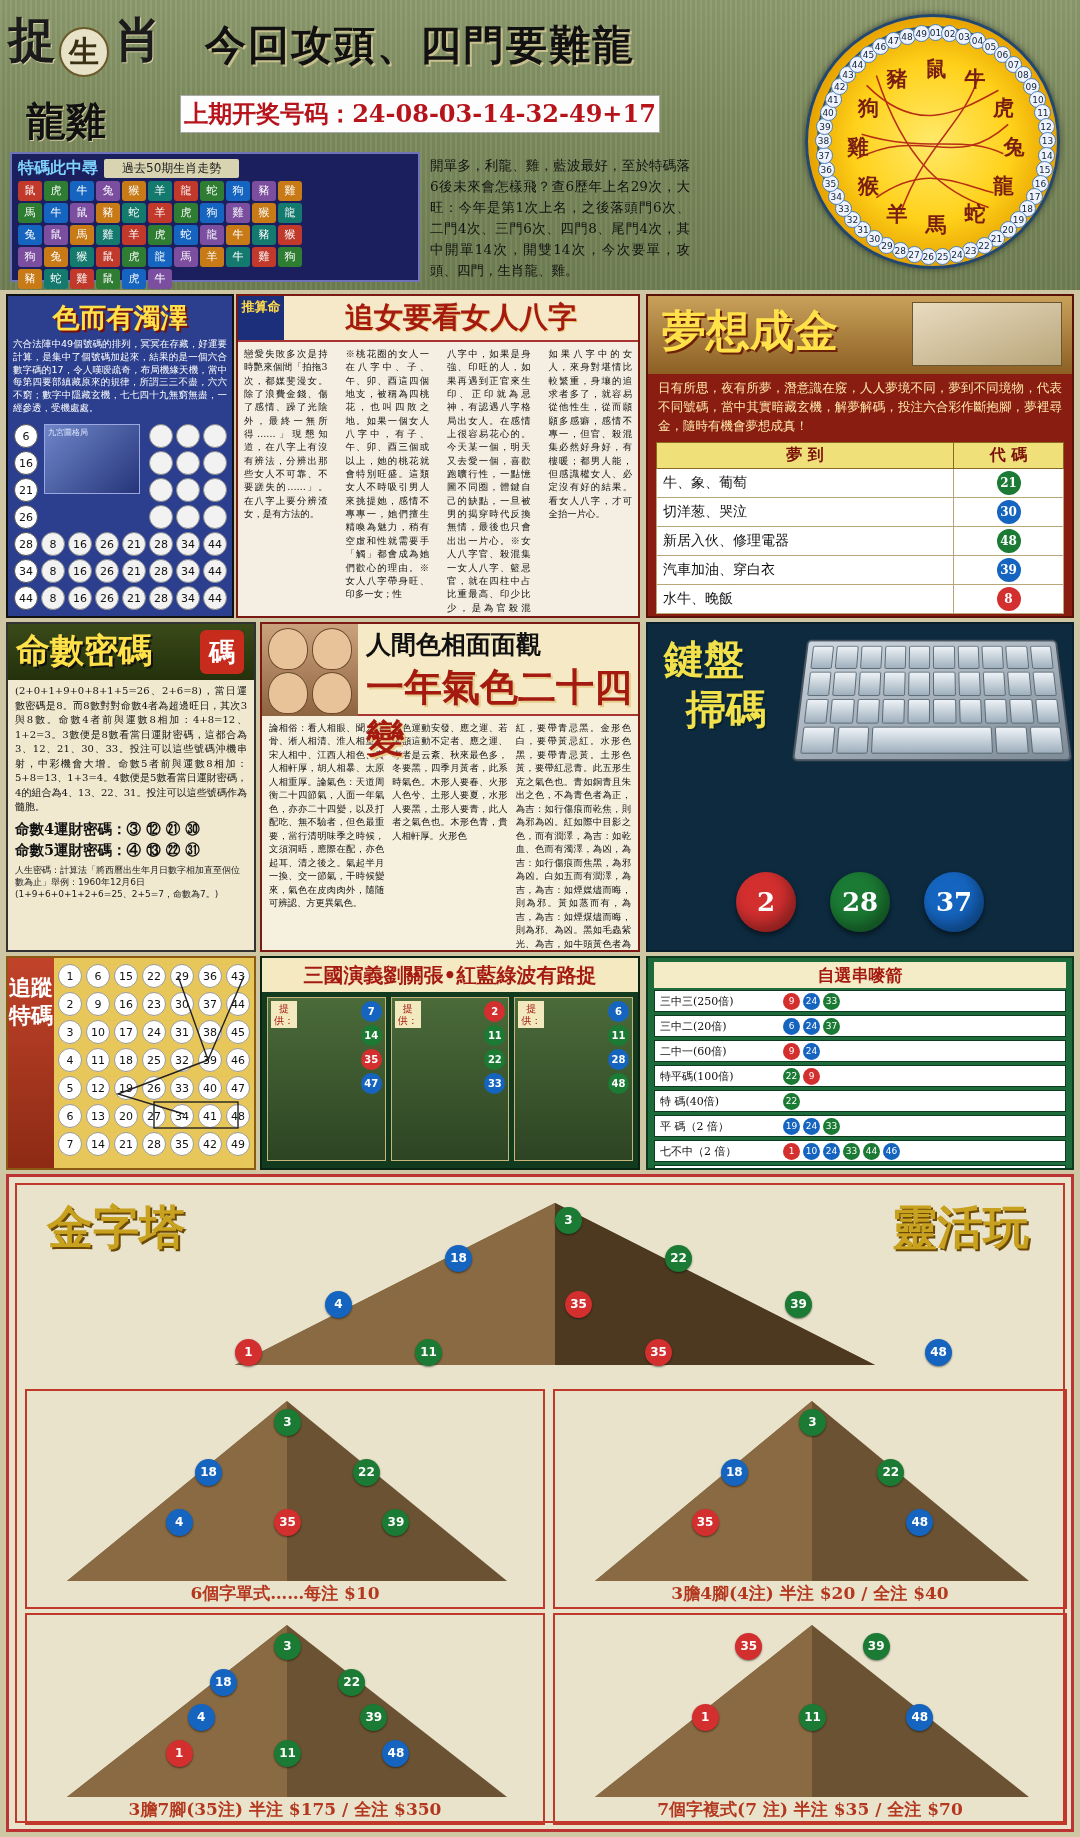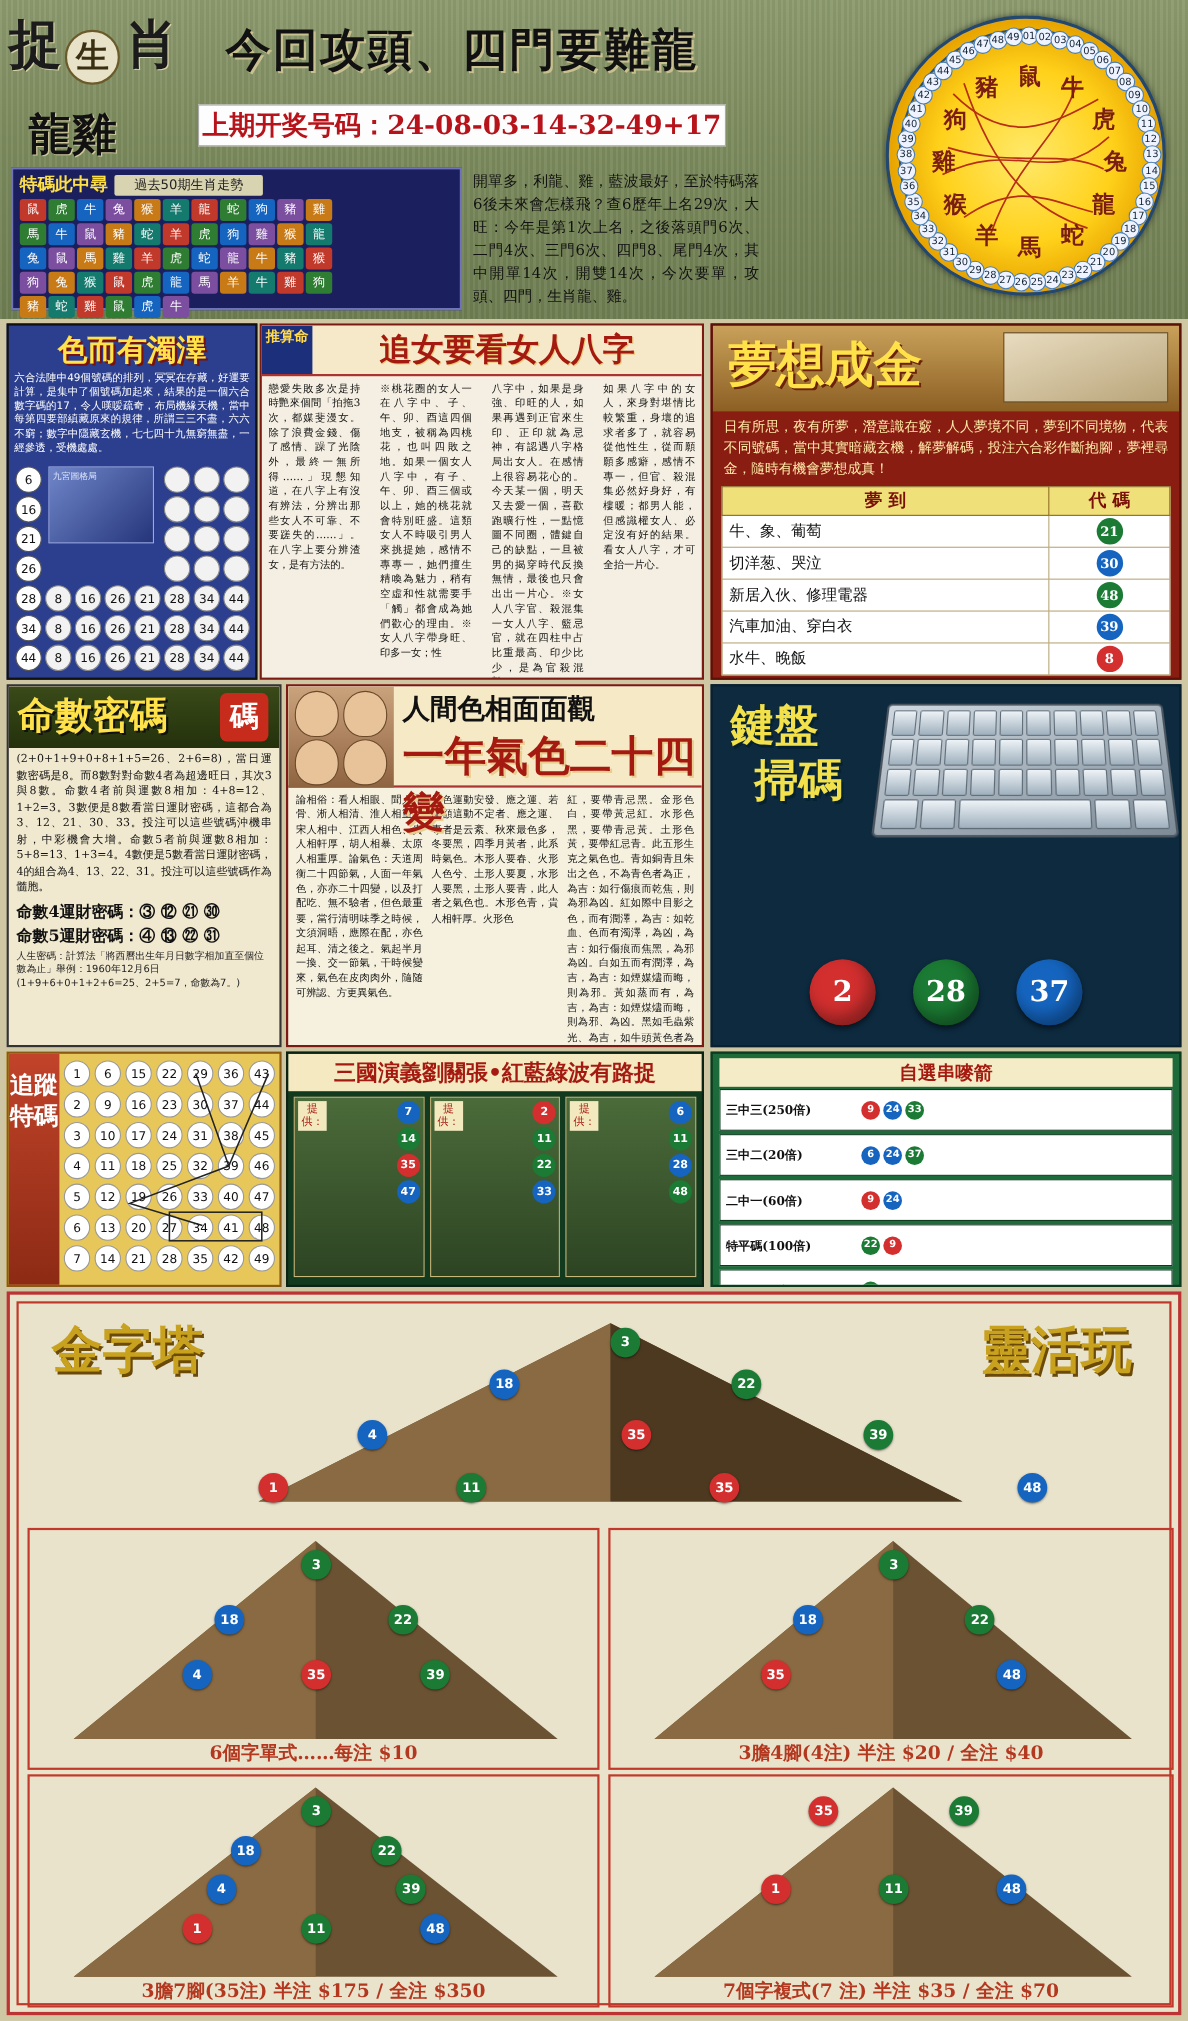--- a/index.html
+++ b/index.html
@@ -39,21 +39,21 @@
   .wheel .num{position:absolute;width:17px;height:17px;border-radius:50%;background:#eef3ff;
      font-size:9px;line-height:17px;text-align:center;color:#123;border:1px solid #4a7fb5;}
   .wheel .zchar{position:absolute;font-family:"DejaVu Serif",serif;font-weight:bold;font-size:21px;color:#7a1d12;}
   .wheel svg{position:absolute;inset:0;}
   .hdr-text { position:absolute; left:430px; top:155px; width:260px; font-size:13.5px; line-height:1.55;
      color:#111; font-family:"DejaVu Serif","Liberation Serif",serif; text-align:justify;}
   
   .trend { position:absolute; left:10px; top:152px; width:410px; height:130px;
      background:#1c1f5e; border:2px solid #6f74b8; padding:4px 6px;}
   .trend-title{display:flex;gap:6px;align-items:center;margin-bottom:2px;}
-  .trend-t1{color:#fde047;font-weight:bold;font-size:16px;font-family:"DejaVu Serif",serif;}
+  .trend-t1{color:#7dd3fc;font-weight:bold;font-size:16px;font-family:"DejaVu Serif",serif;}
   .trend-t2{background:#d8d3b0;color:#222;font-size:12px;padding:1px 18px;border-radius:2px;}
   .trend-row{display:flex;gap:2px;margin-top:2px;}
   .tb{width:24px;height:20px;border-radius:3px;font-size:11px;color:#fff;text-align:center;
       line-height:20px;font-family:"DejaVu Serif",serif;}
 
   
   .panel{position:absolute;border:2px solid #333;overflow:hidden;}
   .ttl-serif{font-family:"DejaVu Serif","Liberation Serif",serif;font-weight:bold;}
 
   
@@ -164,21 +164,21 @@
   .sg-sup{position:absolute;left:3px;top:3px;width:26px;background:#f3e9bf;color:#a51a10;font-size:10px;
      text-align:center;padding:2px 0;line-height:1.15;font-family:"DejaVu Serif",serif;}
   .sg-balls{position:absolute;right:3px;top:3px;display:flex;flex-direction:column;gap:3px;}
   .sg-b{width:21px;height:21px;border-radius:50%;font-size:10px;color:#fff;text-align:center;
      line-height:21px;font-weight:bold;}
 
   
   .p-zix{left:646px;top:956px;width:428px;height:214px;background:#1d6b3a;border-color:#0e3a20;}
   .zix-title{margin:4px 6px 2px;height:26px;background:#f4ecc6;color:#a51a10;font-size:17px;
      display:flex;align-items:center;justify-content:center;font-family:"DejaVu Serif",serif;font-weight:bold;}
-  .zix-row{display:flex;align-items:center;margin:0 6px 3px;background:#fff;border:1px solid #0e3a20;height:38px;font-weight:bold;}
+  .zix-row{display:flex;align-items:center;margin:0 6px 3px;background:#fff;border:1px solid #0e3a20;height:22px;}
   .zix-lab{width:128px;font-size:11px;color:#111;padding-left:5px;font-family:"DejaVu Serif",serif;}
   .zix-balls{display:flex;gap:3px;}
   .zb{width:17px;height:17px;border-radius:50%;font-size:9px;color:#fff;text-align:center;line-height:17px;}
 
   
   .p-pyr{left:6px;top:1174px;width:1068px;height:658px;background:#e9e3cc;border:3px solid #b33;}
   .pyr-inner{position:absolute;inset:6px;border:2px solid #c0392b;}
   .pyr-big{position:absolute;left:8px;top:8px;right:8px;height:188px;}
   .pyr-word-l{position:absolute;left:22px;top:10px;font-size:46px;color:#c8a11e;line-height:1.05;
      font-family:"DejaVu Serif",serif;font-weight:bold;text-shadow:2px 2px 0 #6b4a08;}

